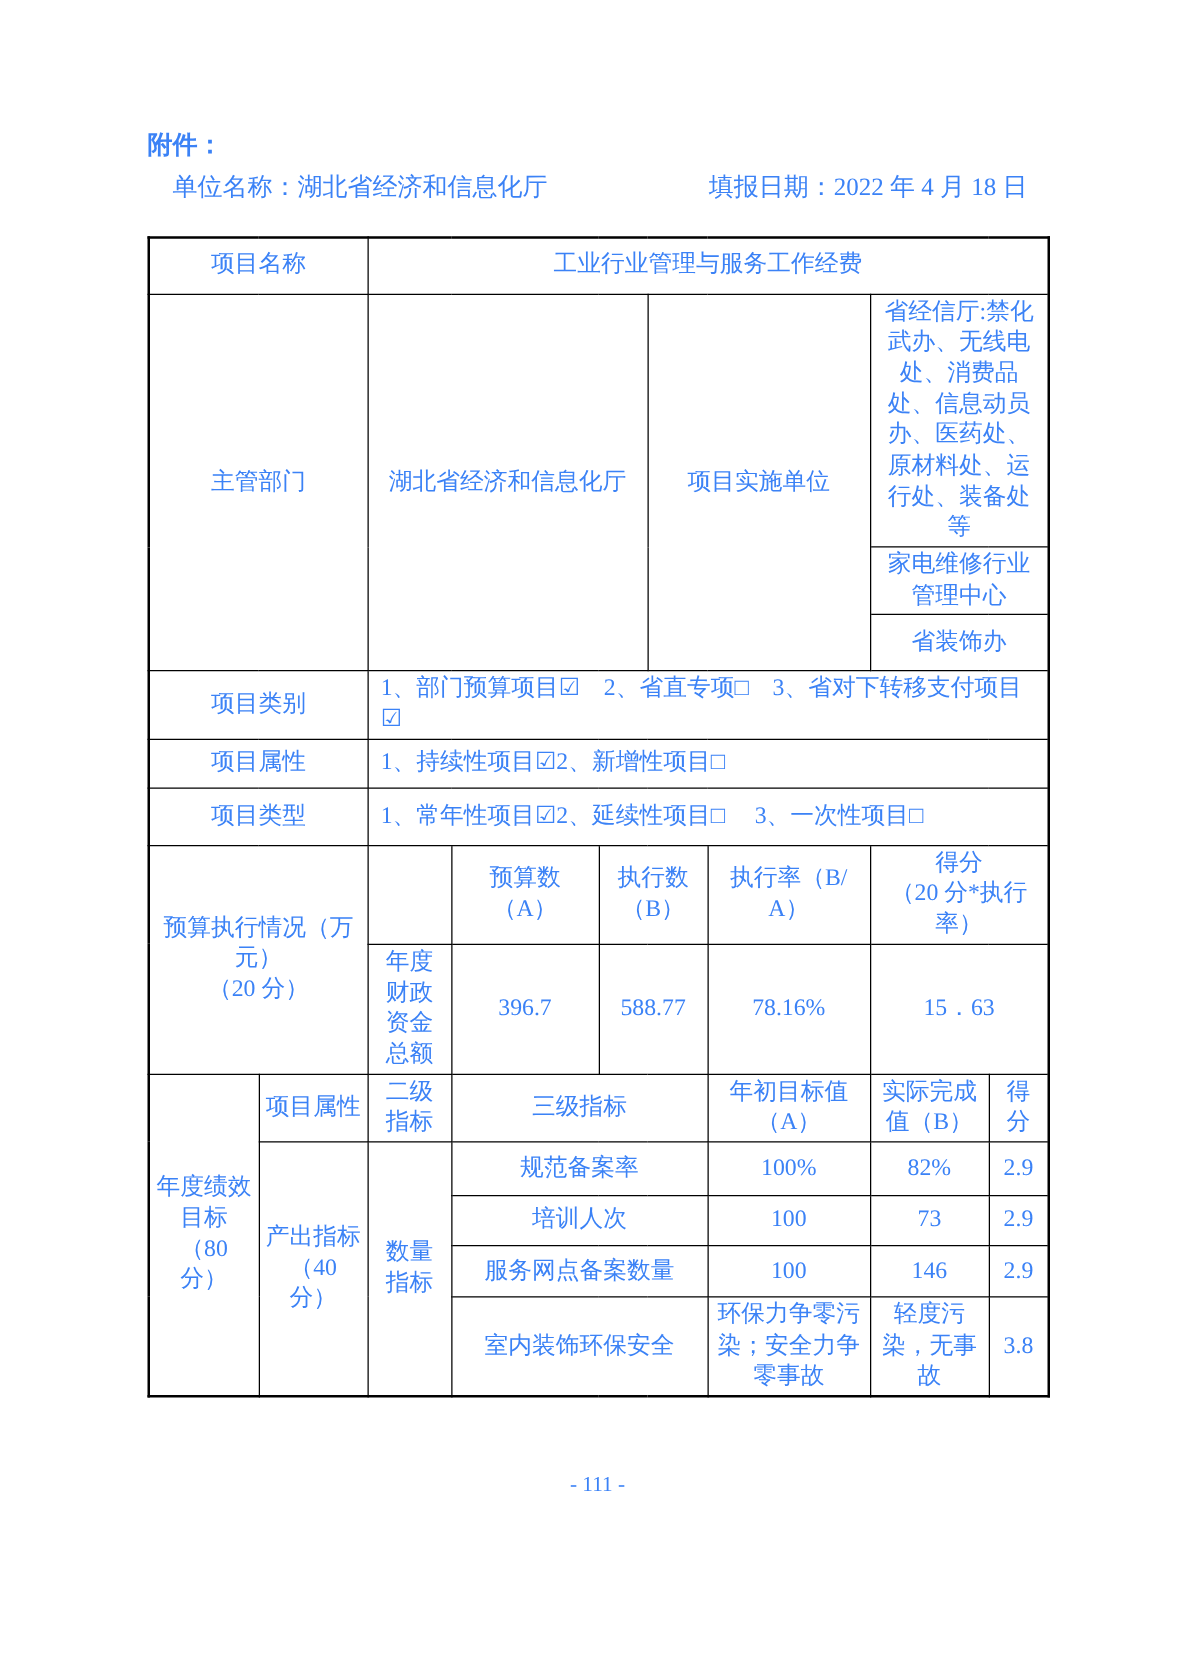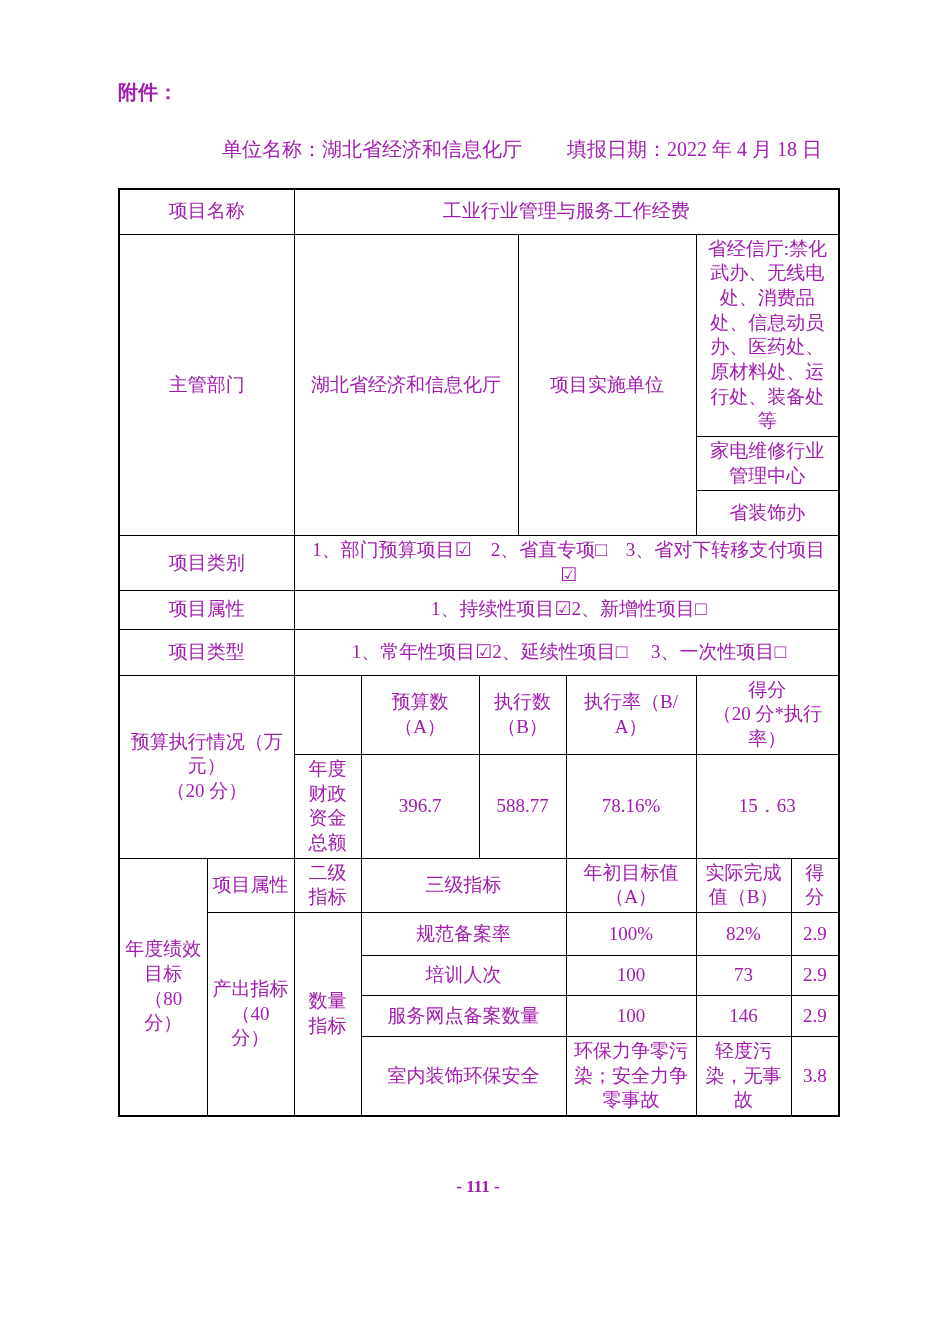--- a/index.html
+++ b/index.html
@@ -1,44 +1,44 @@
 <!DOCTYPE html>
 <html><head>
 <meta charset="utf-8">
 <style>
   html, body { margin: 0; padding: 0; background: #ffffff; }
   .page {
     position: relative;
     width: 945px;
     height: 1336px;
     background: #ffffff;
-    color: #a21caf;
+    color: #3b82f6;
     font-family: "Liberation Serif", "DejaVu Serif", serif;
     overflow: hidden;
     box-sizing: border-box;
-    padding-top: 80px;
+    padding-top: 104px;
   }
   .content { width: 720px; margin-left: 118px; }
   .attachment {
     font-size: 20px;
     font-weight: bold;
     line-height: 24px;
   }
   .doc-title {
     margin: 16px 0 0 0;
     font-size: 23px;
     font-weight: bold;
     text-align: center;
     line-height: 28px;
     letter-spacing: 0.5px;
   }
   .meta-row {
-    margin-top: 32px;
+    margin-top: 9px;
     display: flex;
-    justify-content: flex-end;
+    justify-content: space-between;
     font-size: 20px;
     line-height: 26px;
     padding-left: 20px;
     padding-right: 16px;
     gap: 45px;
   }
   table.eval {
     margin-top: 26px;
     border-collapse: collapse;
     table-layout: fixed;
@@ -50,27 +50,26 @@
     font-size: 19px;
     line-height: 1.3;
     text-align: center;
     vertical-align: middle;
     padding: 2px 5px;
     white-space: pre-wrap;
     word-break: break-all;
     overflow: hidden;
     box-sizing: border-box;
   }
-  table.eval td.left { text-align: center; padding-left: 10px; }
+  table.eval td.left { text-align: left; padding-left: 10px; }
   table.eval td.score-col { padding: 2px 8px; }
   .footer {
     margin-top: 60px;
     text-align: center;
     font-size: 17px;
-    font-weight: bold;
   }
 </style>
 </head>
 <body>
 
 <div class="page">
   <div class="content">
 
     <div class="attachment">附件：</div>
 

